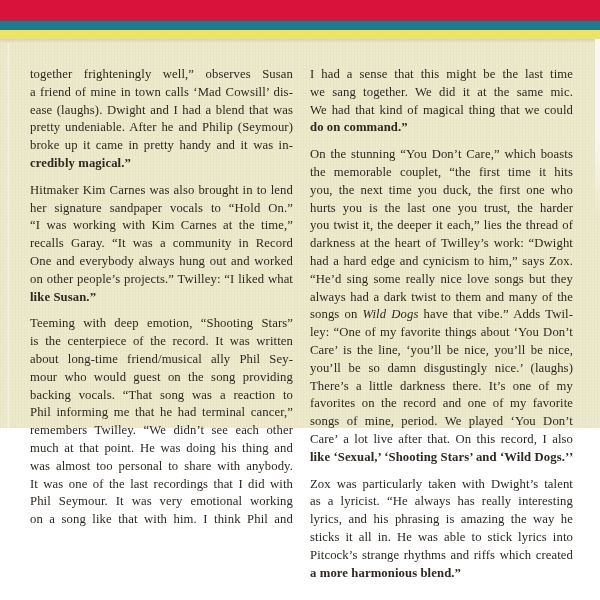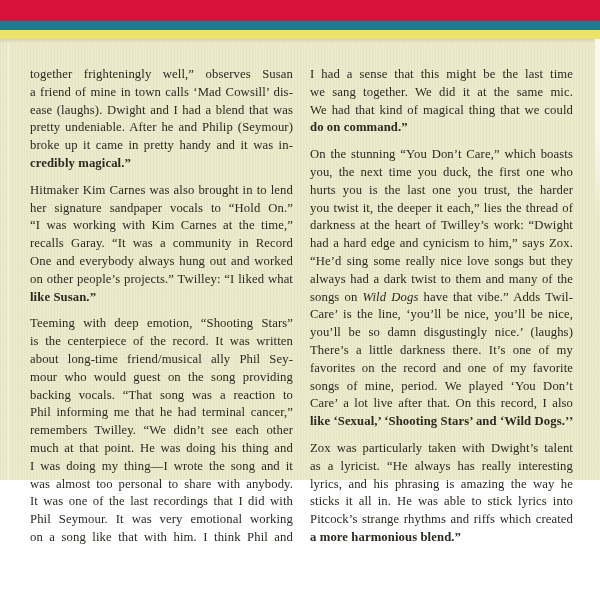--- a/index.html
+++ b/index.html
@@ -3,21 +3,21 @@
 <meta charset="utf-8">
 <style>
   html, body { margin: 0; padding: 0; }
   body {
     width: 600px; height: 600px;
     overflow: hidden;
     font-family: "Liberation Serif", "DejaVu Serif", serif;
   }
   .page {
     position: relative;
-    width: 600px; height: 480px;
+    width: 600px; height: 428px;
     background-color: #ece9cb;
     background-image:
       repeating-linear-gradient(0deg, rgba(255,255,255,0.05) 0 1px, rgba(0,0,0,0) 1px 3px),
       repeating-linear-gradient(90deg, rgba(90,85,50,0.03) 0 1px, rgba(0,0,0,0) 1px 3px);
   }
   .stripes { position: absolute; top: 0; left: 0; width: 600px; }
   .stripe-red    { height: 21px; background: #d8123a; }
   .stripe-teal   { height: 9px;  background: #1e7a8c; }
   .stripe-yellow { height: 9px;  background: #ece469; }
   .stripe-shadow { height: 4px;  background: linear-gradient(180deg, #d6d2b2, rgba(214,210,178,0)); }
@@ -91,44 +91,45 @@
         </div>
         <div class="para">
           <div class="line">Teeming with deep emotion, “Shooting Stars”</div>
           <div class="line">is the centerpiece of the record. It was written</div>
           <div class="line">about long-time friend/musical ally Phil Sey-</div>
           <div class="line">mour who would guest on the song providing</div>
           <div class="line">backing vocals. “That song was a reaction to</div>
           <div class="line">Phil informing me that he had terminal cancer,”</div>
           <div class="line">remembers Twilley. “We didn’t see each other</div>
           <div class="line">much at that point. He was doing his thing and</div>
-          <div class="line">I was doing my thing—I wrote the song and it</div>
           <div class="line">was almost too personal to share with anybody.</div>
           <div class="line">It was one of the last recordings that I did with</div>
           <div class="line">Phil Seymour. It was very emotional working</div>
           <div class="line">on a song like that with him. I think Phil and</div>
         </div>
       </div>
     <div class="col">
         <div class="para">
           <div class="line">I had a sense that this might be the last time</div>
           <div class="line">we sang together. We did it at the same mic.</div>
           <div class="line">We had that kind of magical thing that we could</div>
           <div class="line lastline">do on command.”</div>
         </div>
         <div class="para">
           <div class="line">On the stunning “You Don’t Care,” which boasts</div>
+          <div class="line">the memorable couplet, “the first time it hits</div>
           <div class="line">you, the next time you duck, the first one who</div>
           <div class="line">hurts you is the last one you trust, the harder</div>
           <div class="line">you twist it, the deeper it each,” lies the thread of</div>
           <div class="line">darkness at the heart of Twilley’s work: “Dwight</div>
           <div class="line">had a hard edge and cynicism to him,” says Zox.</div>
           <div class="line">“He’d sing some really nice love songs but they</div>
           <div class="line">always had a dark twist to them and many of the</div>
           <div class="line"><span>songs on </span><span class="italic">Wild Dogs</span><span> have that vibe.” Adds Twil-</span></div>
+          <div class="line">ley: “One of my favorite things about ‘You Don’t</div>
           <div class="line">Care’ is the line, ‘you’ll be nice, you’ll be nice,</div>
           <div class="line">you’ll be so damn disgustingly nice.’ (laughs)</div>
           <div class="line">There’s a little darkness there. It’s one of my</div>
           <div class="line">favorites on the record and one of my favorite</div>
           <div class="line">songs of mine, period. We played ‘You Don’t</div>
           <div class="line">Care’ a lot live after that. On this record, I also</div>
           <div class="line lastline">like ‘Sexual,’ ‘Shooting Stars’ and ‘Wild Dogs.’”</div>
         </div>
         <div class="para">
           <div class="line">Zox was particularly taken with Dwight’s talent</div>

